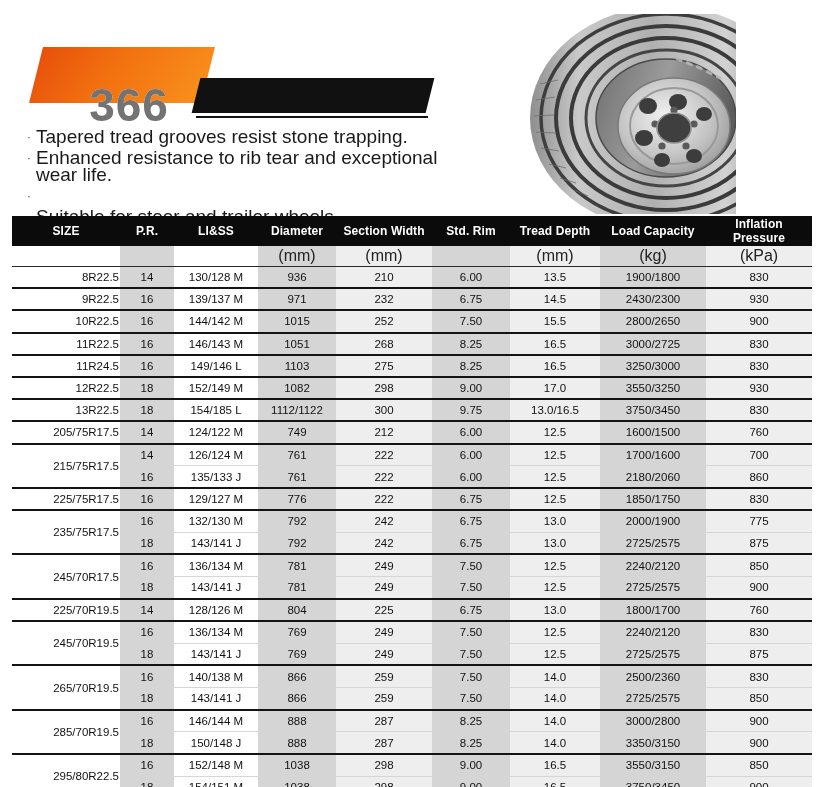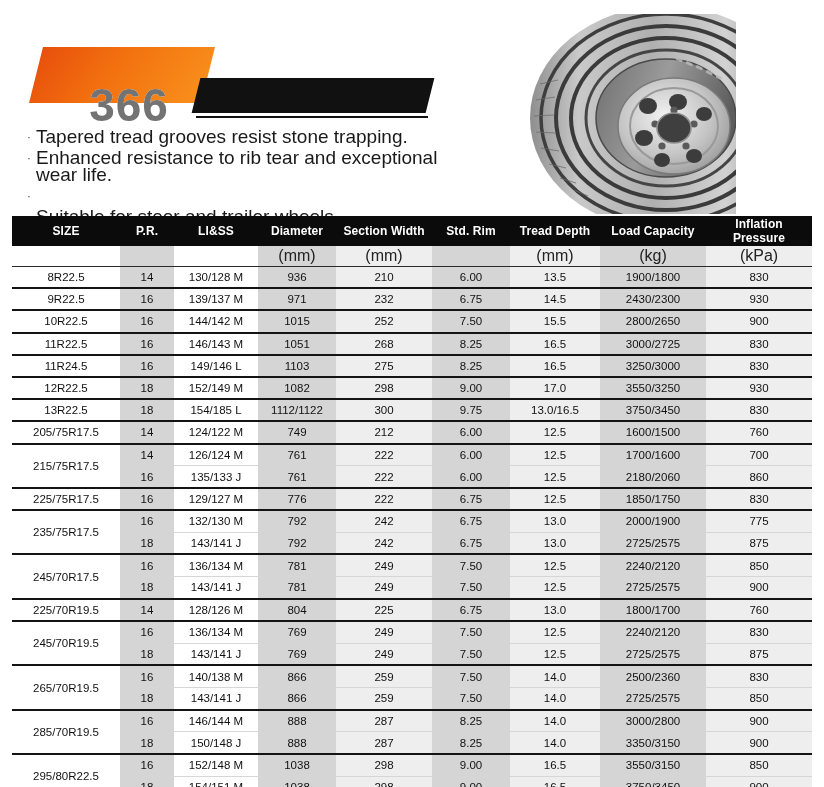--- a/index.html
+++ b/index.html
@@ -147,20 +147,21 @@
     height: 22.2px;
     text-align: center;
     padding: 0 1px;
     border-bottom: 1px solid #d6d6d6;
     font-size: 11.5px;
     color: #111;
     white-space: nowrap;
   }
   td.size-cell {
     font-size: 11.5px;
+    text-align: right;
   }
   
   .tint-dark  { background: #d5d5d5; }
   .tint-light { background: #eeeeee; }
   .tint-none  { background: #ffffff; }
 
   
   tr.group-end td { border-bottom: 2.5px solid #141414; }
   tbody tr:last-child td { border-bottom: 2.5px solid #141414; }
   td.size-cell.grouped { border-bottom: 2.5px solid #141414; }

